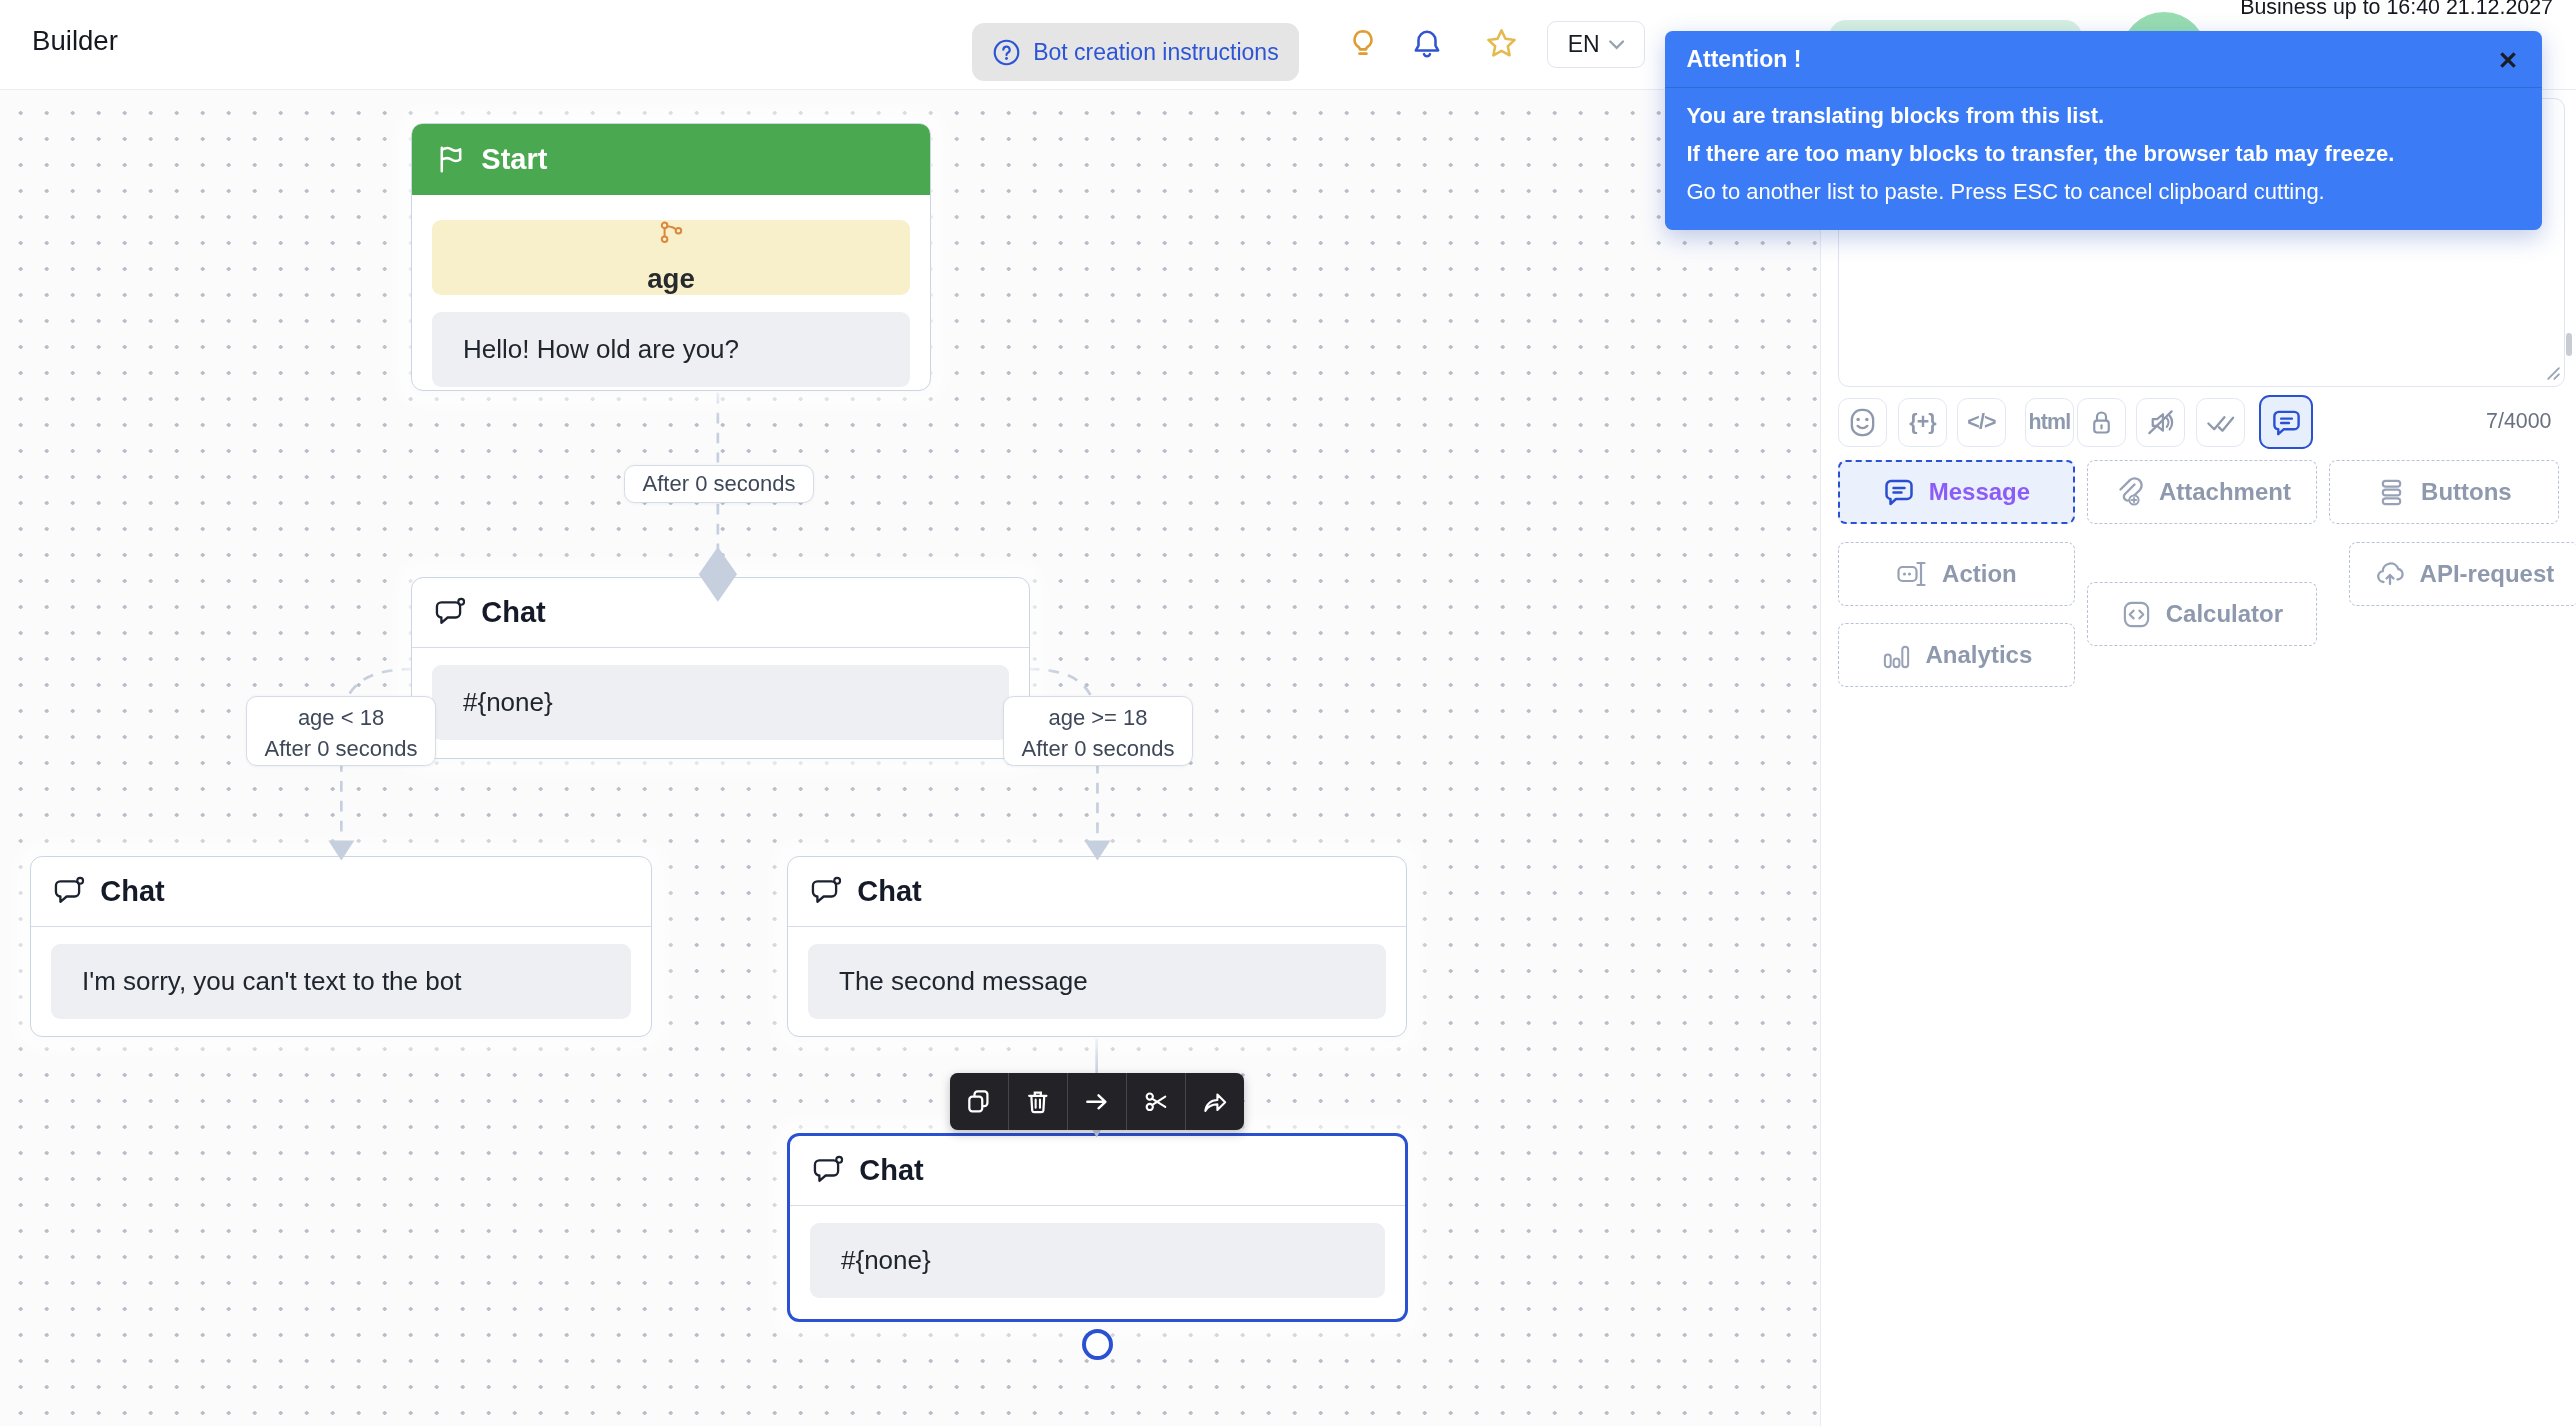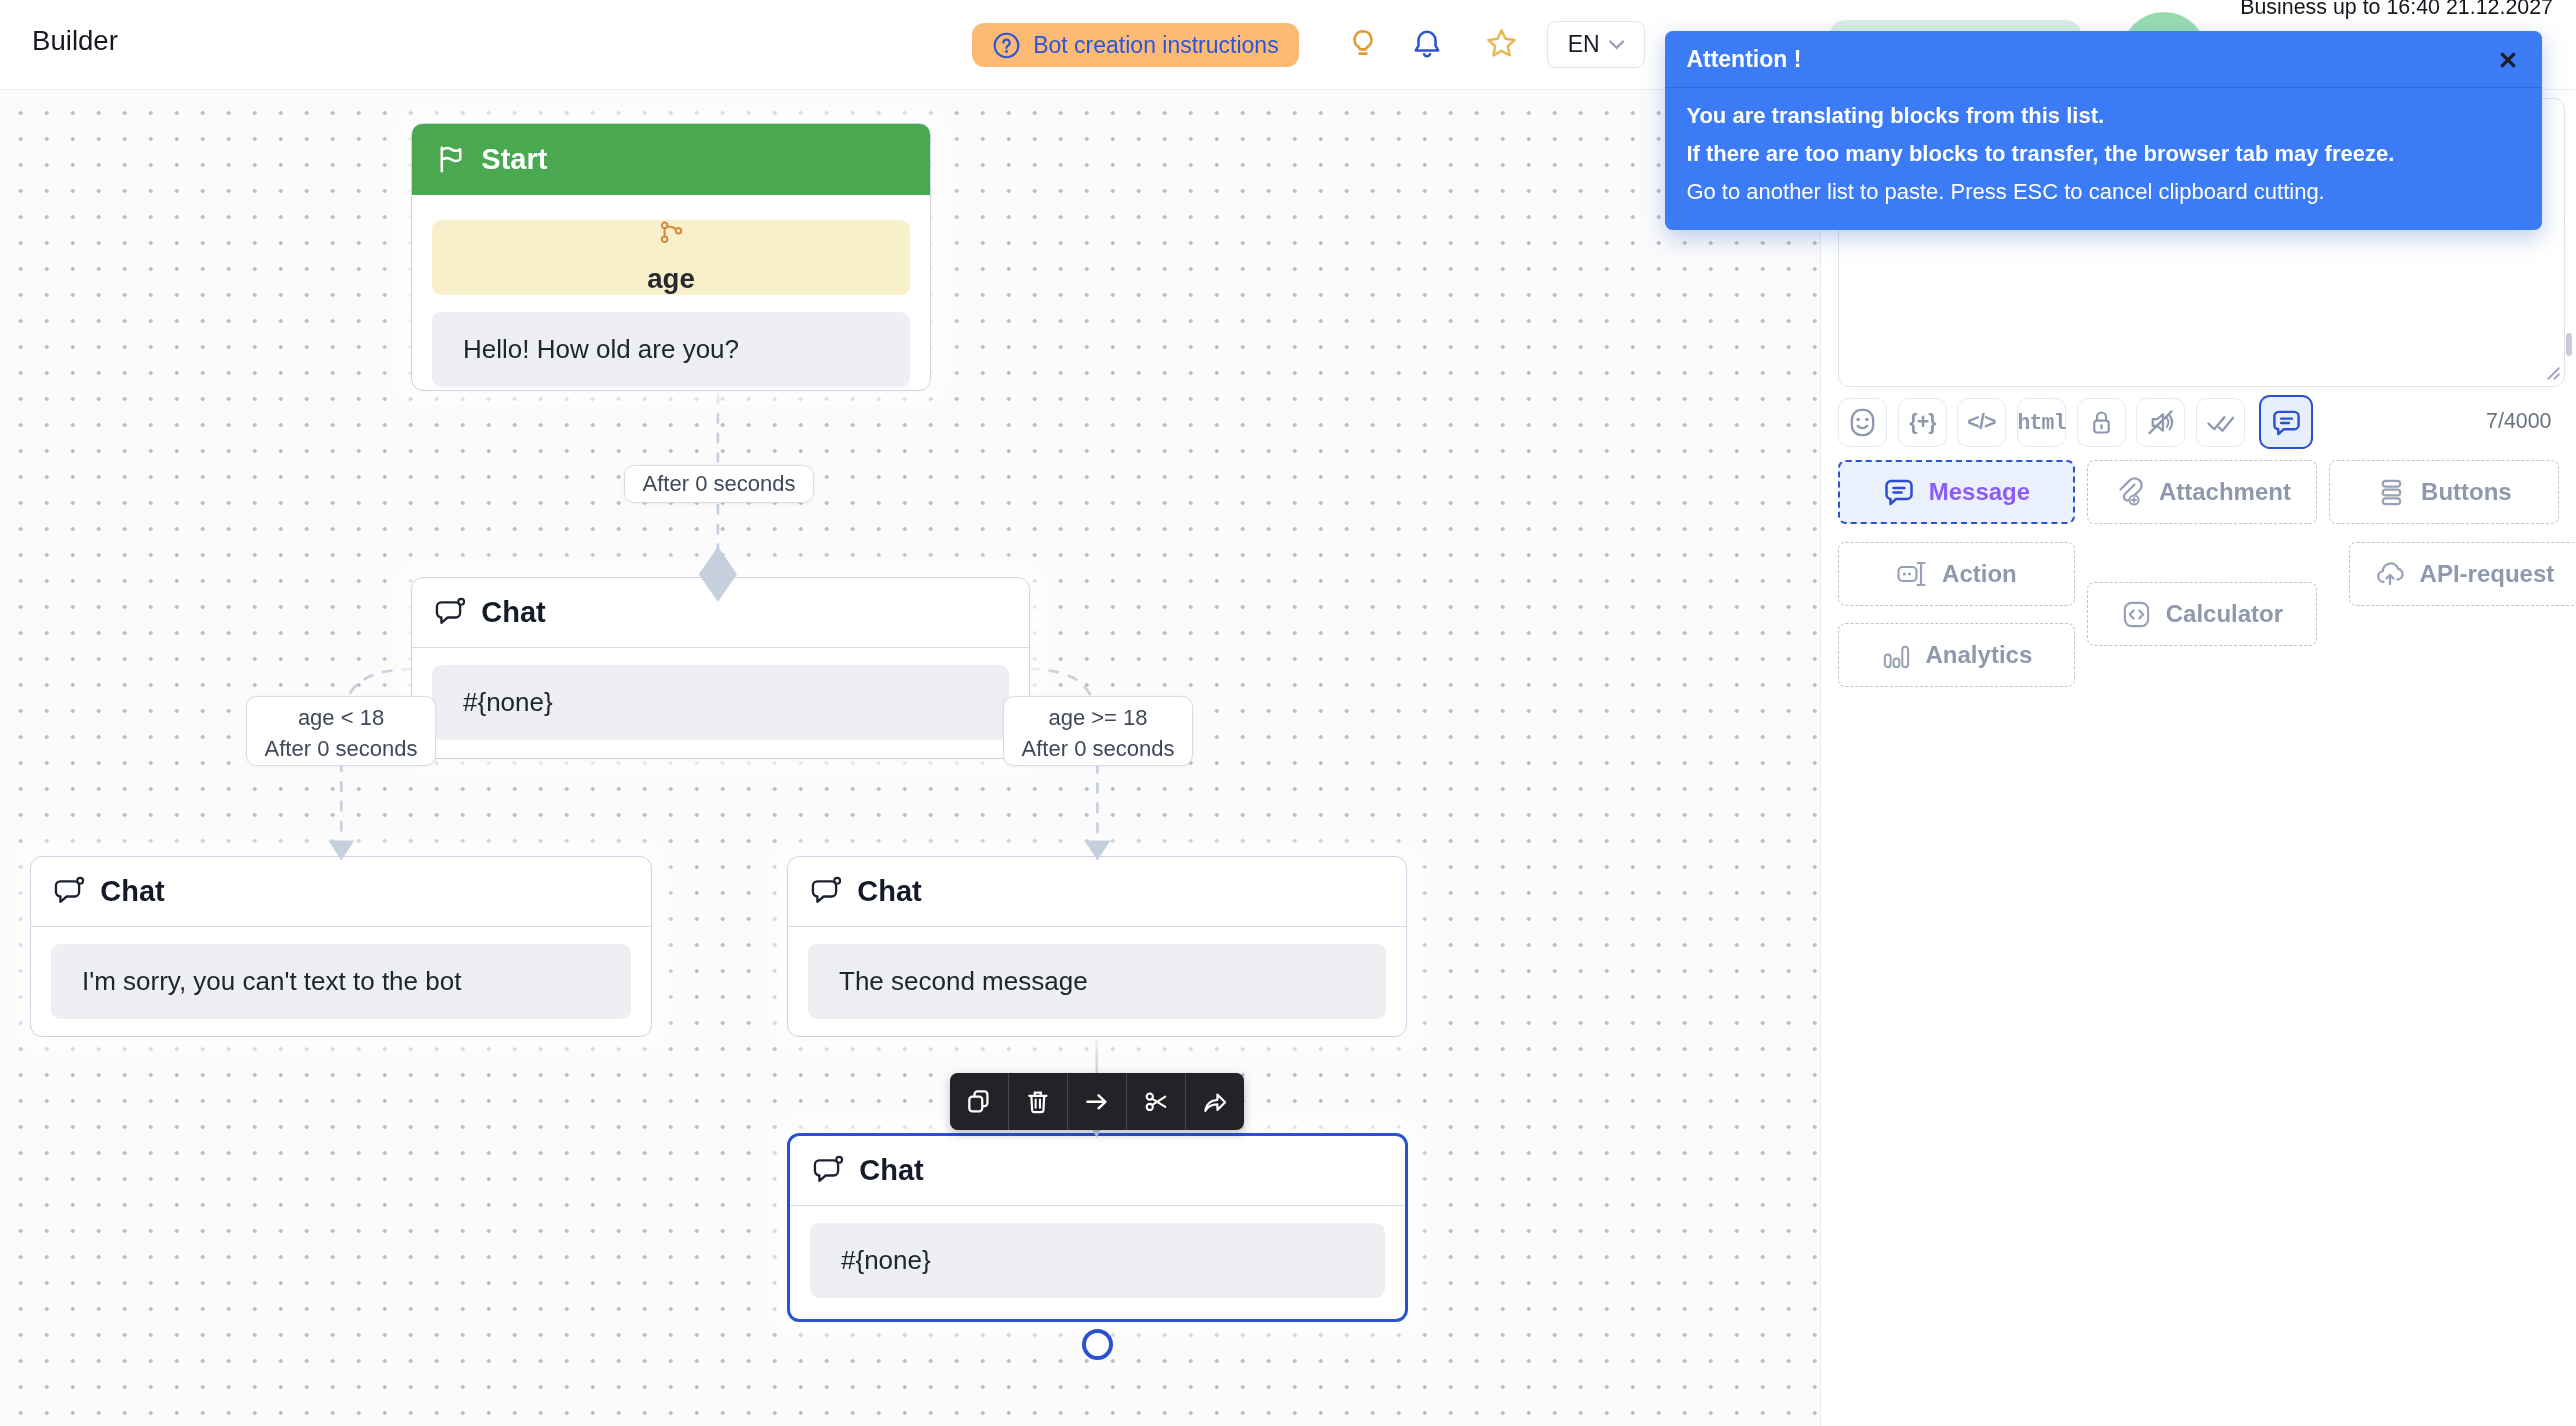--- a/index.html
+++ b/index.html
@@ -40,22 +40,22 @@
     display:flex; align-items:center; justify-content:center; cursor:pointer; }
   .flow-toolbar button:first-child { border-left:none; }
 
   .out-port { position:absolute; left:1082px; top:1329px; width:31px; height:31px; border-radius:50%;
     background:#fff; border:4.6px solid var(--accent-blue); z-index:5; }
 
   
   .topbar { position:absolute; left:0; top:0; width:100%; height:90px; background:#fff;
     border-bottom:1.5px solid #e9ecf2; z-index:10; }
   .page-title { position:absolute; left:32px; top:25px; font-size:27.6px; font-weight:500; color:#15181f; }
-  .instr-pill { position:absolute; left:972px; top:23px; height:44px; display:inline-flex; align-items:center;
-    gap:12.2px; padding:0 20px; background:#fdba74; border:none; border-radius:12.2px; cursor:pointer;
+  .instr-pill { position:absolute; left:972px; top:23px; height:58px; display:inline-flex; align-items:center;
+    gap:12.2px; padding:0 20px; background:#e5e5e5; border:none; border-radius:12.2px; cursor:pointer;
     font-family:inherit; font-size:23px; font-weight:500; color:#2c55d6; }
   .tb-icon-btn { position:absolute; top:24.5px; width:37px; height:37px; background:transparent; border:none; cursor:pointer;
     display:flex; align-items:center; justify-content:center; }
   .lang-select { position:absolute; left:1547px; top:21.4px; width:98px; height:47px; border:1.5px solid #e0e4ed;
     border-radius:9.2px; background:#fff; display:flex; align-items:center; justify-content:center; gap:9.2px;
     font-family:inherit; font-size:23px; color:#171b24; cursor:pointer; }
   .plan-pill { position:absolute; left:1829px; top:20px; width:253px; height:57px; border-radius:17px;
     background:var(--mint-pill); border:none; }
   .avatar { position:absolute; left:2121px; top:12.2px; width:86px; height:86px; border-radius:50%;
     background:var(--mint-avatar); }
@@ -293,21 +293,21 @@
           <circle cx="20.5" cy="13" r="1.8" fill="#8e99ad"></circle>
         <path d="M11 19.5 q5 4.6 10 0" stroke="#8e99ad" stroke-width="2.4" fill="none" stroke-linecap="round"></path>
       </svg>
     </button>
     <button class="ed-btn" style="left:77px;">
       <span class="ed-glyph">{+}</span>
     </button>
     <button class="ed-btn" style="left:136px;">
       <span class="ed-glyph">&lt;/&gt;</span>
     </button>
-    <button class="ed-btn" style="left:196px;font-family:Liberation Mono, monospace;">
+    <button class="ed-btn" style="left:204px;">
       <span class="ed-glyph">html</span>
     </button>
     <button class="ed-btn" style="left:256px;">
       <svg width="29" height="29" viewBox="0 0 32 32">
         <rect x="8" y="14" width="16" height="13" rx="3" stroke="#8e99ad" stroke-width="2.4" fill="none"></rect>
         <path d="M11 14 V10 a5 5 0 0 1 10 0 V14" stroke="#8e99ad" stroke-width="2.4" fill="none"></path>
         <path d="M16 19 v3.5" stroke="#8e99ad" stroke-width="2.4" stroke-linecap="round"></path>
       </svg>
     </button>
     <button class="ed-btn" style="left:315px;">

